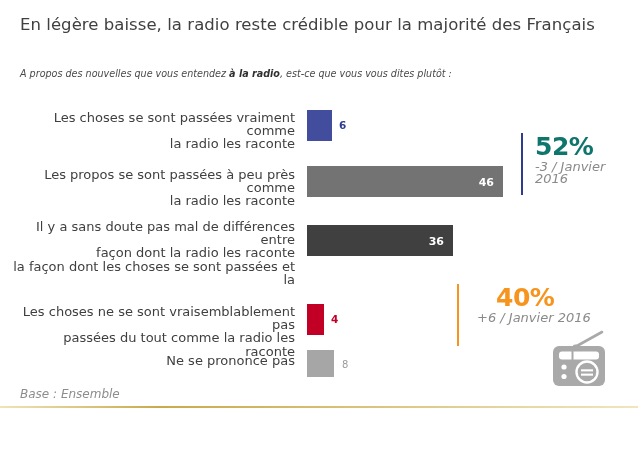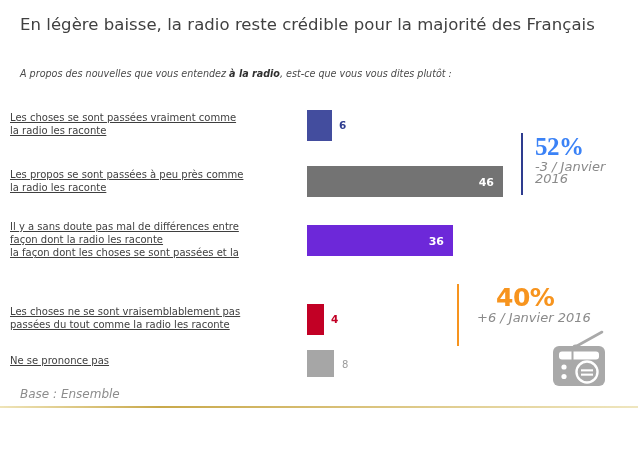--- a/index.html
+++ b/index.html
@@ -50,25 +50,24 @@
   }
   .row {
     position: absolute;
     left: 0;
     width: 638px;
   }
   .row-label {
     position: absolute;
     left: 10px;
     width: 285px;
-    text-align: left;
-    font-size: 10px;
+    text-align: right;
+    font-size: 13px;
     line-height: 13.2px;
     color: #3f3f3f;
-    text-decoration: underline;
   }
   .bar {
     position: absolute;
     left: 307px;
     border-radius: 0;
   }
   .bar-value-in {
     position: absolute;
     color: #ffffff;
     font-size: 11px;
@@ -169,21 +168,21 @@
       <span class="bar-value-in">46</span>
     </div>
   </div>
 
   <div class="row" style="top:118px; height:50px;">
     <div class="row-label" style="top:2px;">
       <div>Il y a sans doute pas mal de différences entre</div>
       <div>façon dont la radio les raconte</div>
       <div>la façon dont les choses se sont passées et la</div>
     </div>
-    <div class="bar" style="top:7px; width:146px; height:31px; background:#6d28d9;">
+    <div class="bar" style="top:7px; width:146px; height:31px; background:#404040;">
       <span class="bar-value-in">36</span>
     </div>
   </div>
 
   <div class="row" style="top:198px; height:46px;">
     <div class="row-label" style="top:7px;">
       <div>Les choses ne se sont vraisemblablement pas</div>
       <div>passées du tout comme la radio les raconte</div>
     </div>
     <div class="bar" style="top:6px; width:17px; height:31px; background:#c20025;"></div>
@@ -193,21 +192,21 @@
   <div class="row" style="top:244px; height:40px;">
     <div class="row-label" style="top:10px;">
       <div>Ne se prononce pas</div>
     </div>
     <div class="bar" style="top:6px; width:27px; height:27px; background:#a6a6a6;"></div>
     <div class="bar-value-out" style="left:342px; top:20px; color:#9b9b9b; font-weight:normal; font-size:10px;">8</div>
   </div>
 
   <div class="callout" style="left:521px; top:33px; height:62px;">
     <div class="rule" style="background:#2e3c8f;"></div>
-    <div class="callout-pct" style="color:#3b82f6;font-family:Liberation Serif, serif;">52%</div>
+    <div class="callout-pct" style="color:#0f766e;">52%</div>
     <div class="callout-delta">-3 / Janvier 2016</div>
   </div>
 
   <div class="callout" style="left:457px; top:155px; height:62px;margin-top:29px;">
     <div class="rule" style="background:#f7941e;"></div>
     <div class="callout-pct" style="color:#f7941e; padding-left:25px;">40%</div>
     <div class="callout-delta" style="padding-left:6px;">+6 / Janvier 2016</div>
   </div>
 
 </div>

